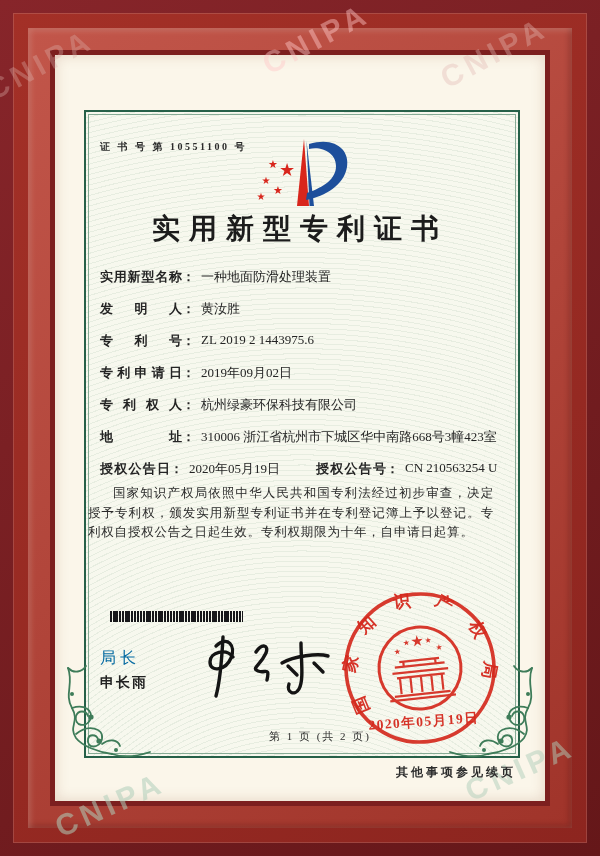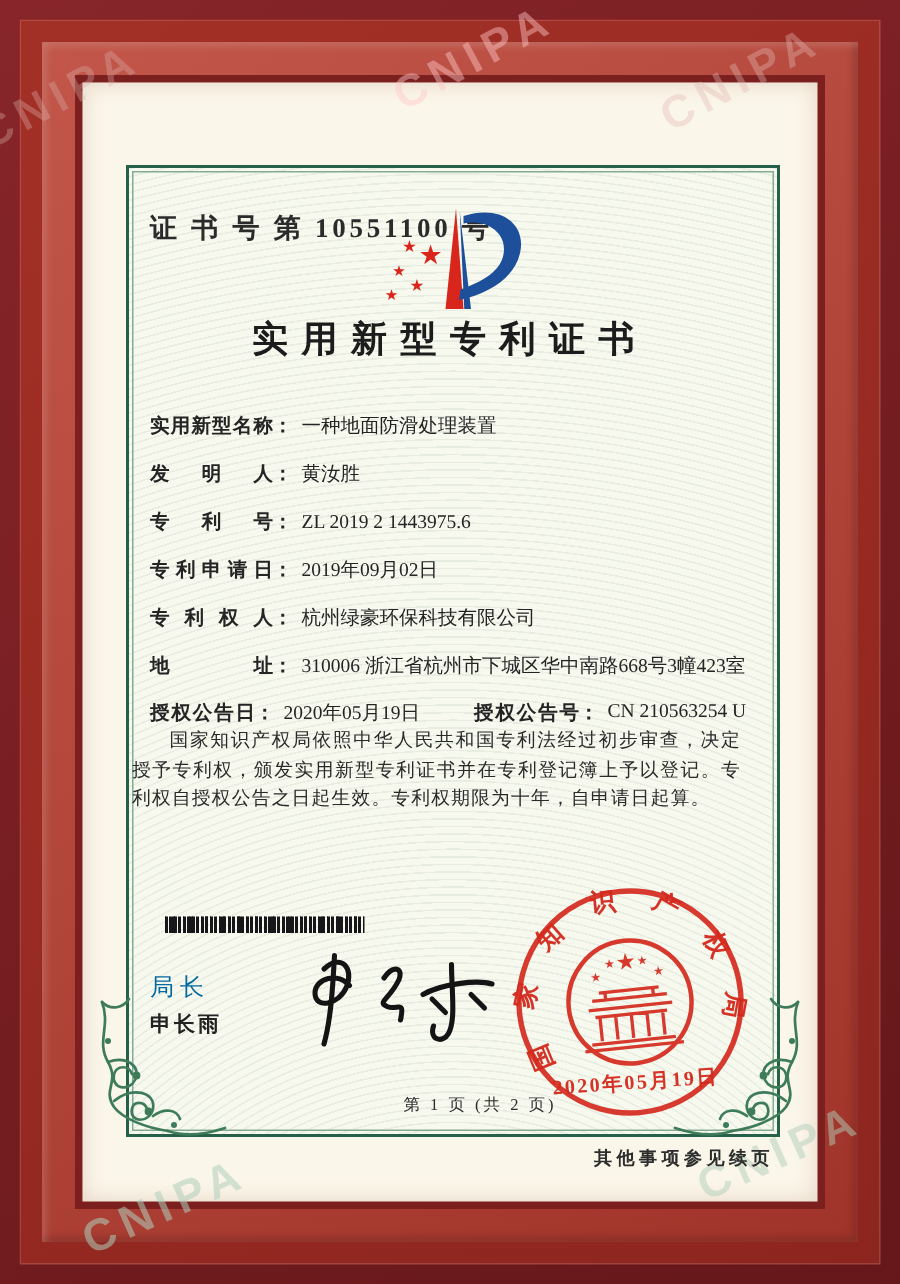--- a/index.html
+++ b/index.html
@@ -30,27 +30,27 @@
   .green-box{position:absolute;left:84px;top:110px;width:432px;height:644px;
       border:2px solid #266048;
       background:#f7f8ee;
       background-image:repeating-radial-gradient(140% 95% at 50% 135%,
          rgba(90,140,105,.10) 0 1px, rgba(0,0,0,0) 1px 5px);}
   .green-box-inner{position:absolute;inset:2px;border:1px solid #86ab95;}
   .corner-orn{position:absolute;width:96px;height:96px;}
   .corner-orn.left{left:58px;top:664px;}
   .corner-orn.right{left:446px;top:664px;transform:scaleX(-1);}
   
-  .cert-number{position:absolute;left:100px;top:140px;font-size:18px;letter-spacing:2.5px;
+  .cert-number{position:absolute;left:100px;top:140px;font-size:10px;letter-spacing:2.5px;
       color:#2b2b2b;font-weight:600;}
   .logo{position:absolute;left:243px;top:136px;width:130px;height:76px;}
   .doc-title{position:absolute;left:84px;top:210px;width:432px;text-align:center;
-      font-size:24px;font-weight:bold;letter-spacing:9px;color:#1c1c1c;}
+      font-size:28px;font-weight:bold;letter-spacing:9px;color:#1c1c1c;}
   .fields{position:absolute;left:100px;top:268px;width:412px;font-size:13px;color:#242424;}
-  .frow{height:32px;display:flex;align-items:center;white-space:nowrap;}
+  .frow{height:32px;display:flex;align-items:flex-start;white-space:nowrap;}
   .frow.grant{height:30px;}
   .pair{display:flex;white-space:nowrap;}
   .pair.first{width:216px;}
   .flabel{display:inline-block;width:82px;text-align:justify;text-align-last:justify;
       font-weight:600;}
   .flabel.narrow{width:70px;}
   .colon{font-weight:600;}
   .fvalue{margin-left:6px;font-weight:500;}
   .paras{position:absolute;left:88px;top:484px;width:406px;font-size:12.5px;
       line-height:19.5px;letter-spacing:.8px;color:#2a2a2a;text-align:justify;}

